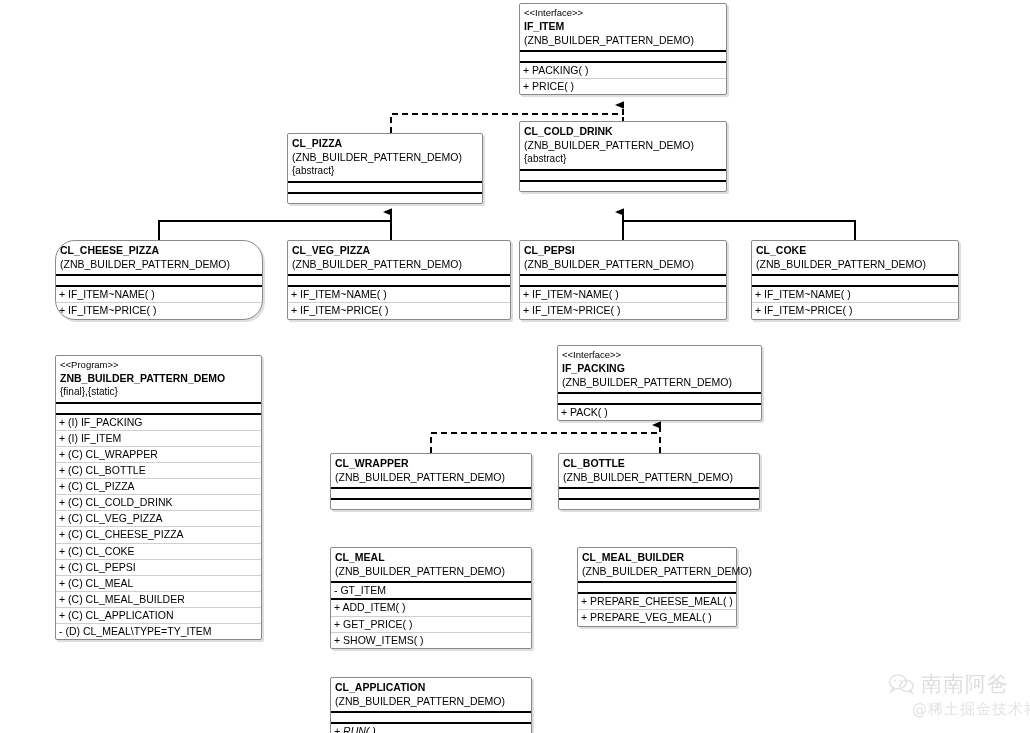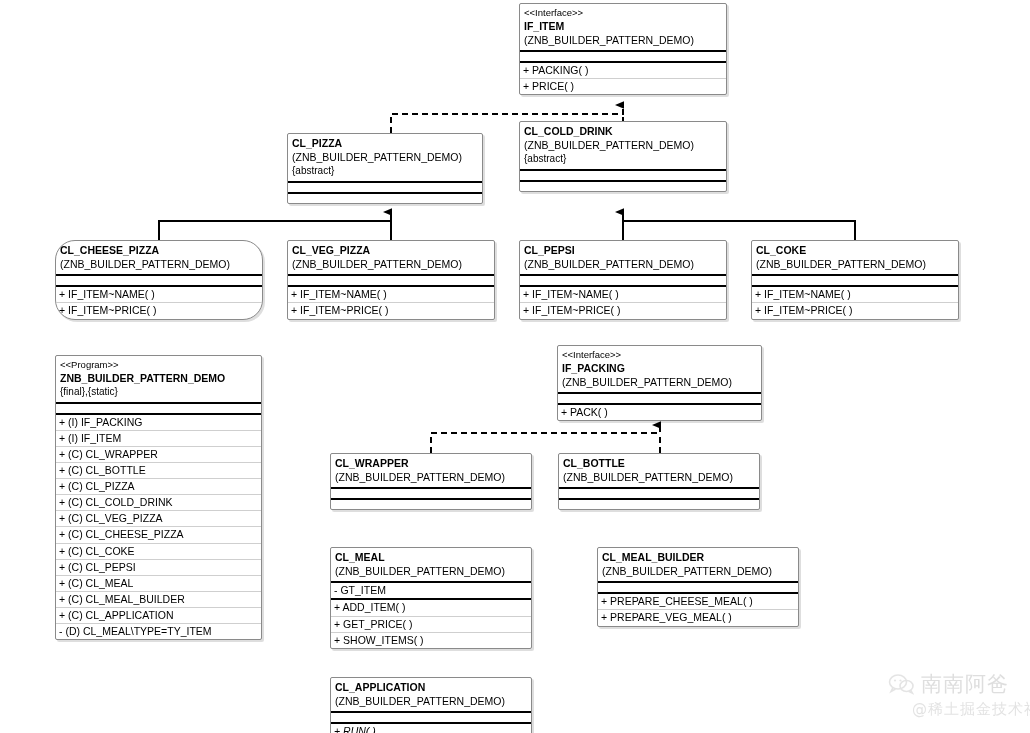--- a/index.html
+++ b/index.html
@@ -212,21 +212,21 @@
     </div>
     <div class="uml-compartment">
       <div class="empty-compartment"></div>
     </div>
     <div class="uml-compartment last">
       <div class="uml-row">+ IF_ITEM~NAME( )</div>
       <div class="uml-row no-rule">+ IF_ITEM~PRICE( )</div>
     </div>
   </div>
 
-  <div class="uml-box" style="left:287px; top:240px; width:208px;">
+  <div class="uml-box" style="left:287px; top:240px; width:224px;">
     <div class="uml-header">
       <span class="cls-name">CL_VEG_PIZZA</span>
       <span class="pkg-name">(ZNB_BUILDER_PATTERN_DEMO)</span>
     </div>
     <div class="uml-compartment">
       <div class="empty-compartment"></div>
     </div>
     <div class="uml-compartment last">
       <div class="uml-row">+ IF_ITEM~NAME( )</div>
       <div class="uml-row no-rule">+ IF_ITEM~PRICE( )</div>
@@ -336,21 +336,21 @@
     <div class="uml-compartment">
       <div class="uml-row no-rule">- GT_ITEM</div>
     </div>
     <div class="uml-compartment last">
       <div class="uml-row">+ ADD_ITEM( )</div>
       <div class="uml-row">+ GET_PRICE( )</div>
       <div class="uml-row no-rule">+ SHOW_ITEMS( )</div>
     </div>
   </div>
 
-  <div class="uml-box" style="left:577px; top:547px; width:202px;margin-left:20px;">
+  <div class="uml-box" style="left:577px; top:547px; width:160px;">
     <div class="uml-header">
       <span class="cls-name">CL_MEAL_BUILDER</span>
       <span class="pkg-name">(ZNB_BUILDER_PATTERN_DEMO)</span>
     </div>
     <div class="uml-compartment">
       <div class="empty-compartment"></div>
     </div>
     <div class="uml-compartment last">
       <div class="uml-row">+ PREPARE_CHEESE_MEAL( )</div>
       <div class="uml-row no-rule">+ PREPARE_VEG_MEAL( )</div>

